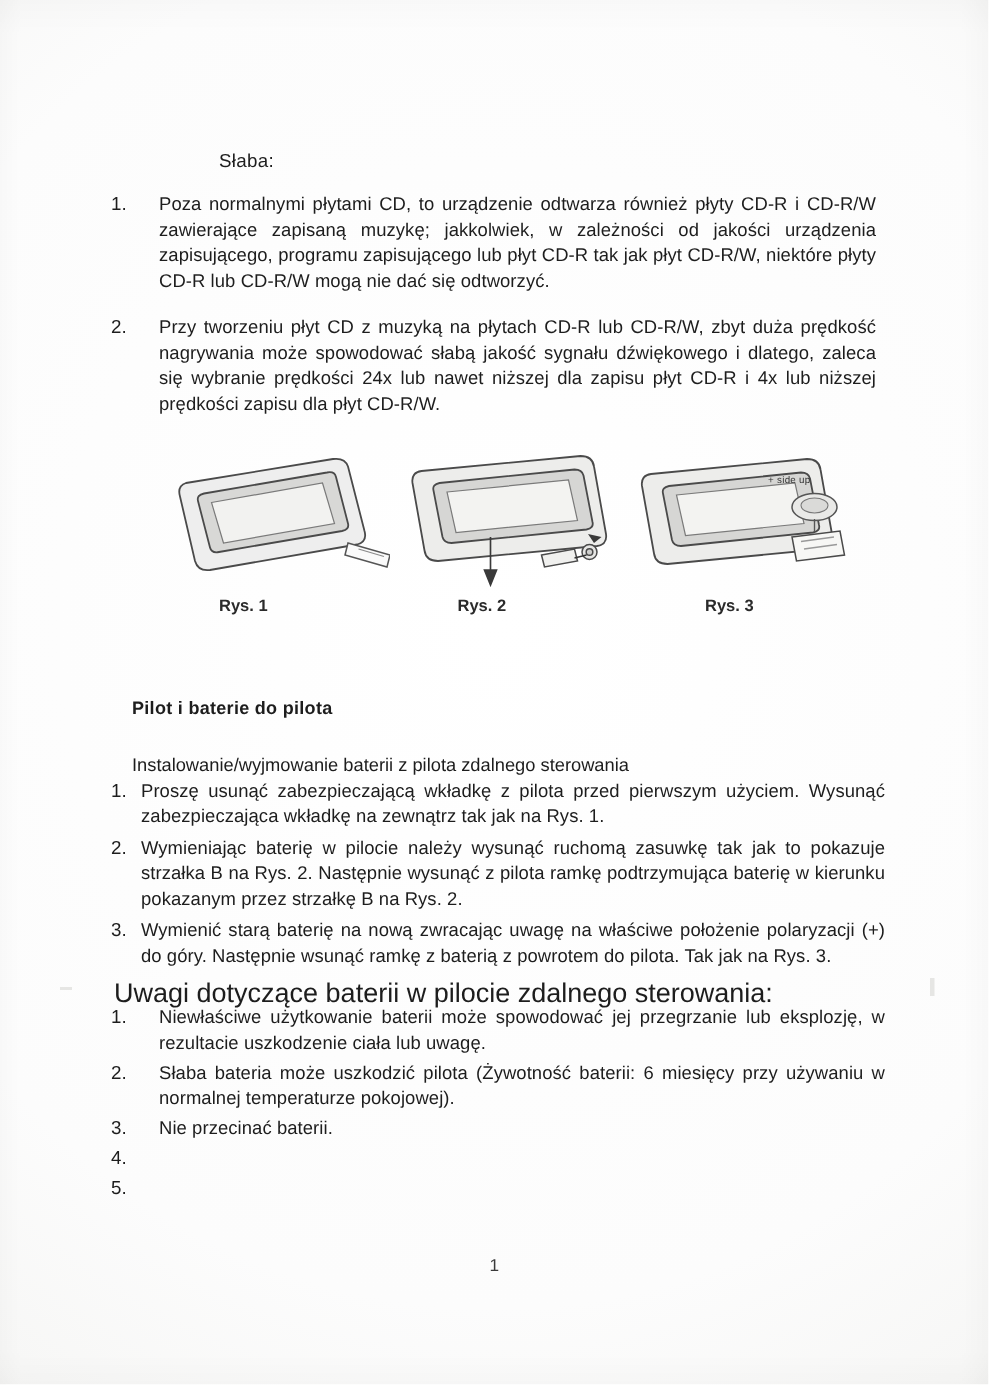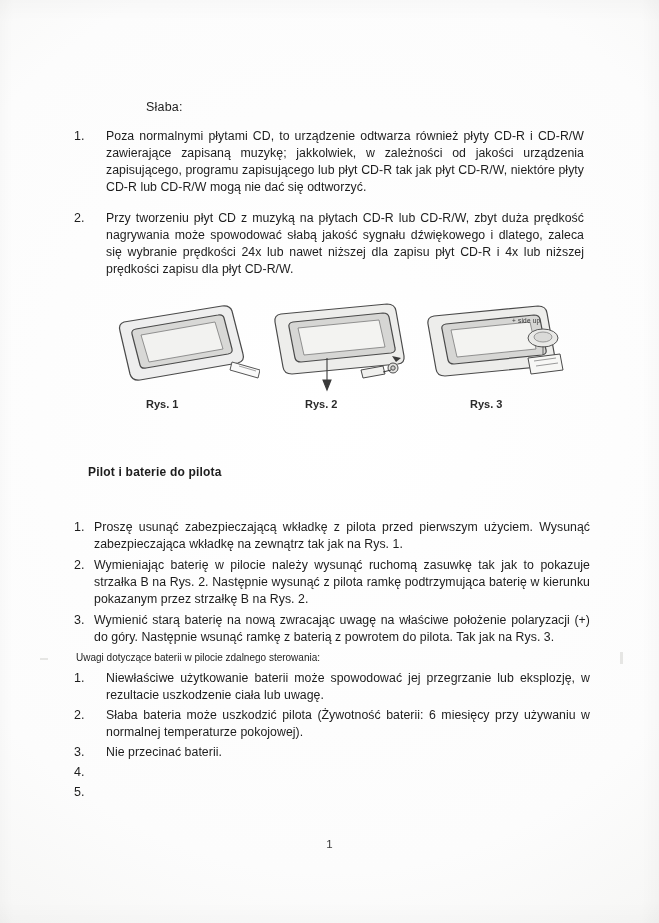--- a/index.html
+++ b/index.html
@@ -133,21 +133,21 @@
   }
   .remote-list .num-item { margin-bottom: 4px; }
   .remote-list .num-item .num { width: 20px; flex: 0 0 20px; }
   .remote-list .num-item .txt { text-align: justify; }
 
   
   .notes-title {
     position: absolute;
     left: 76px;
     top: 652px;
-    font-size: 10px;
+    font-size: 18px;
     text-align: center;
   }
   .notes-list {
     position: absolute;
     left: 74px;
     top: 670px;
     width: 516px;
   }
   .notes-list .num-item { margin-bottom: 3px; }
   .notes-list .num-item .num { width: 32px; flex: 0 0 32px; }
@@ -244,20 +244,21 @@
     <div class="side-up">+ side up</div>
   </div>
 
   <div class="fig-labels">
     <div class="fig-label l1">Rys. 1</div>
     <div class="fig-label l2">Rys. 2</div>
     <div class="fig-label l3">Rys. 3</div>
   </div>
 
   <div class="sec-title">Pilot i baterie do pilota</div>
+  <div class="sub-line">Instalowanie/wyjmowanie baterii z pilota zdalnego sterowania</div>
 
   <div class="remote-list">
     <div class="num-item">
       <div class="num">1.</div>
       <div class="txt">Proszę usunąć zabezpieczającą wkładkę z pilota przed pierwszym użyciem. Wysunąć zabezpieczająca wkładkę na zewnątrz tak jak na Rys. 1.</div>
     </div>
     <div class="num-item">
       <div class="num">2.</div>
       <div class="txt">Wymieniając baterię w pilocie należy wysunąć ruchomą zasuwkę tak jak to pokazuje strzałka B na Rys. 2. Następnie wysunąć z pilota ramkę podtrzymująca baterię w kierunku pokazanym przez strzałkę B na Rys. 2.</div>
     </div>

